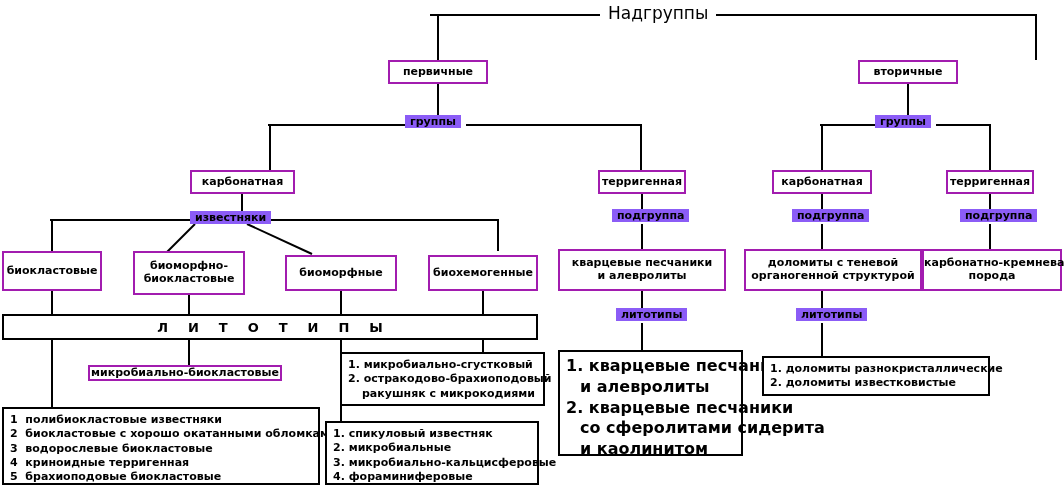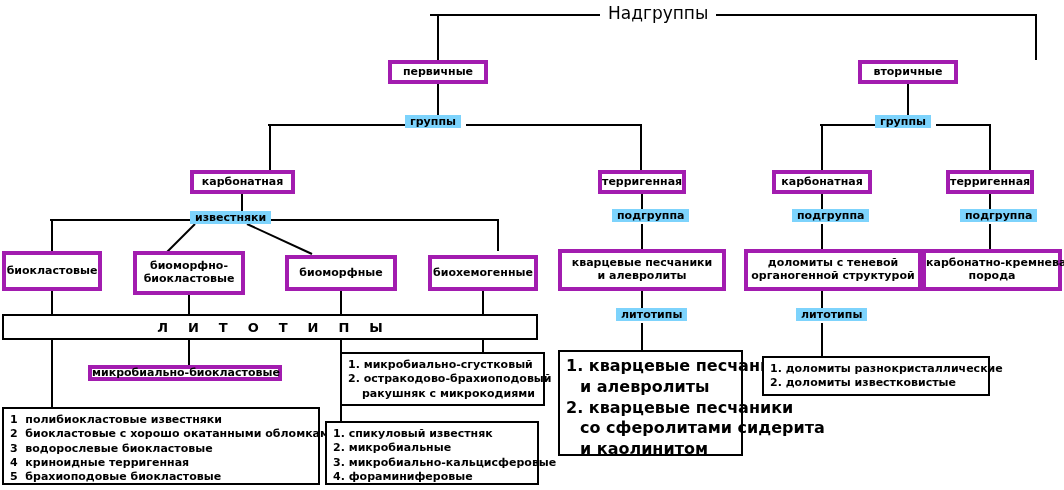--- a/index.html
+++ b/index.html
@@ -11,21 +11,21 @@
     position:relative;
     width:1064px;
     height:490px;
     background:#fff;
     overflow:hidden;
   }
   
   .box{
     position:absolute;
     box-sizing:border-box;
-    border:4px solid #a21caf;
+    border:2px solid #a21caf;
     background:#fff;
     display:flex;
     align-items:center;
     justify-content:center;
     text-align:center;
     font-weight:bold;
     color:#000;
     line-height:1.15;
     z-index:3;
   }
@@ -62,21 +62,21 @@
     border-left:2px solid #000;
     z-index:1;
   }
   .diag{
     position:absolute;
     z-index:1;
     overflow:visible;
   }
   .caption{
     position:absolute;
-    background:#7dd3fc;
+    background:#8b5cf6;
     color:#000;
     z-index:4;
     white-space:nowrap;
     text-align:center;
     padding:0 5px;
   }
   .title{
     position:absolute;
     background:#fff;
     color:#000;

